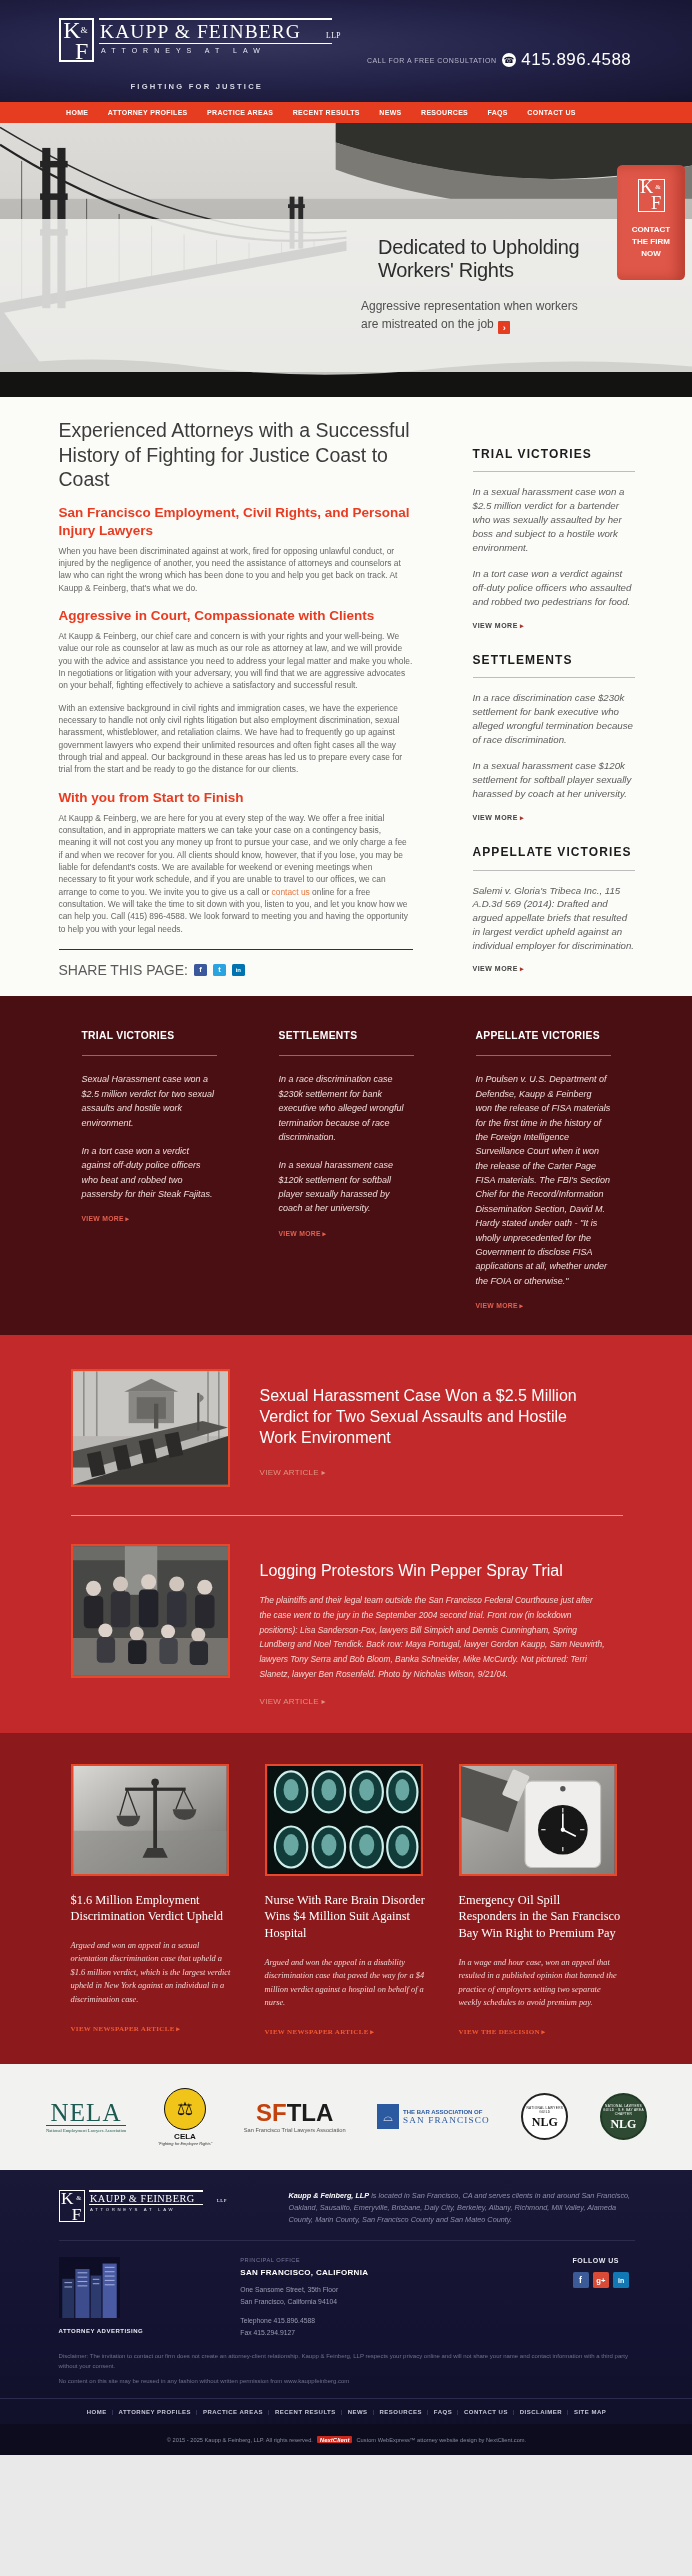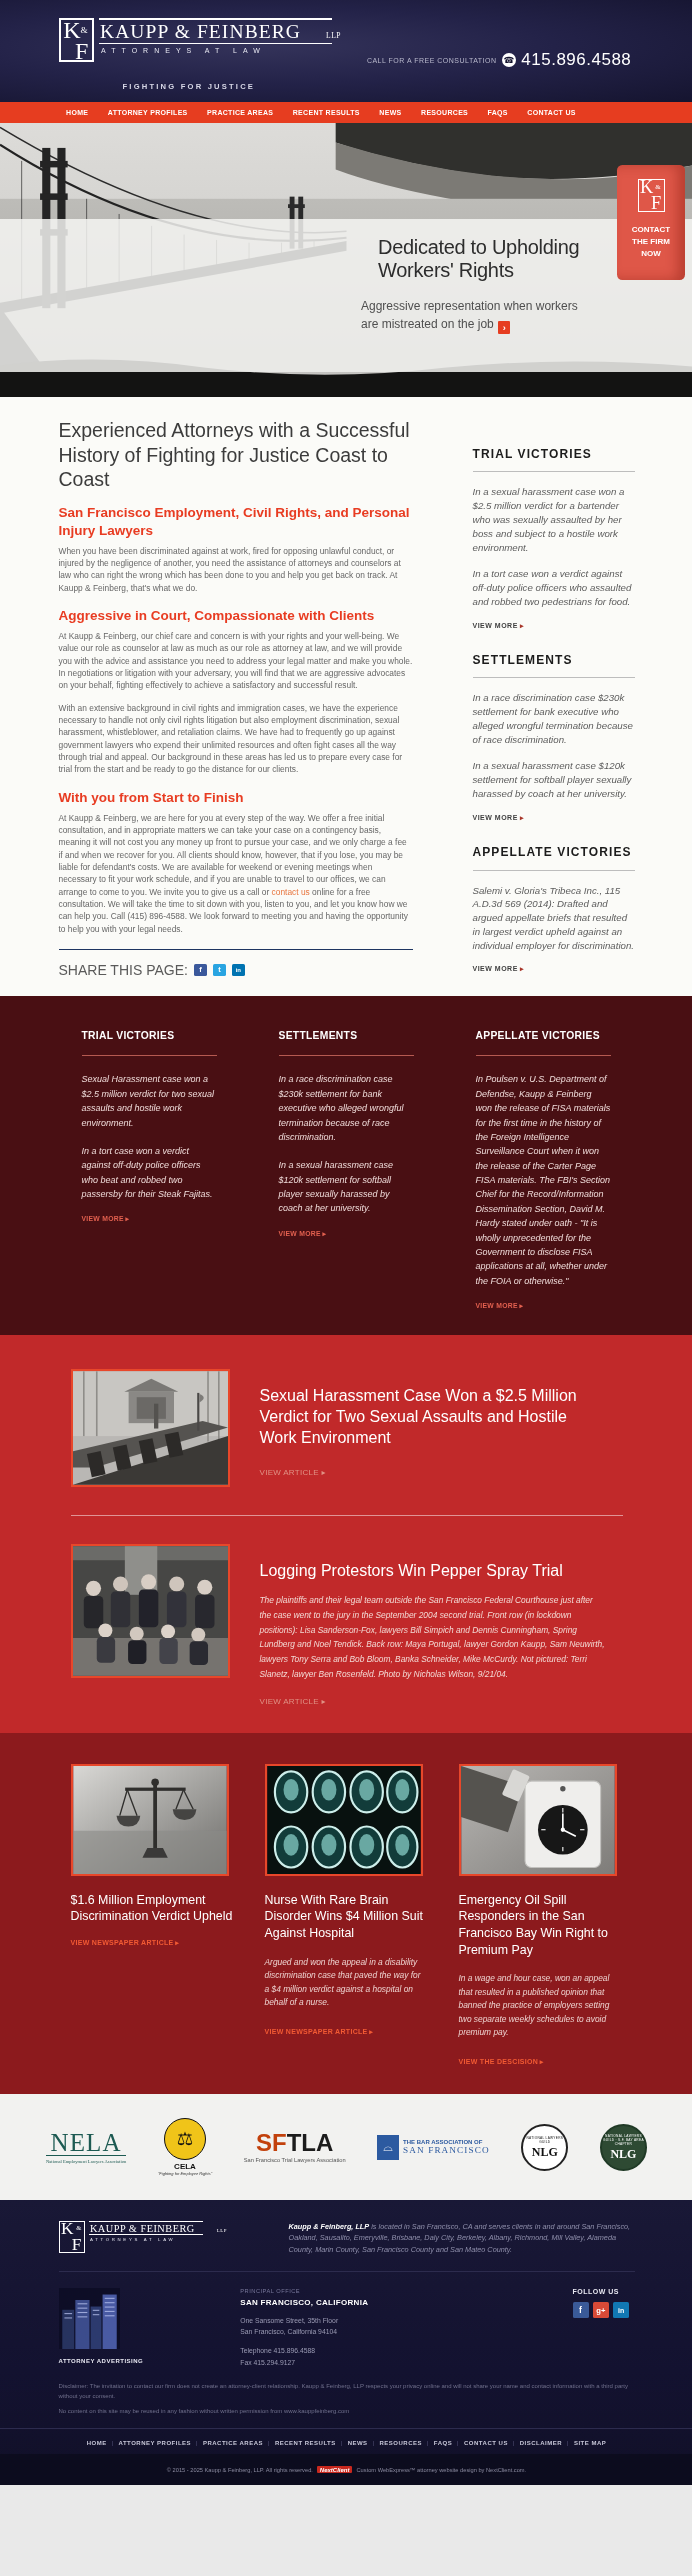--- a/index.html
+++ b/index.html
@@ -11,21 +11,21 @@
   .logo-block{position:absolute;left:0;top:18.4px;display:flex;align-items:flex-start;}
   .monogram{width:31px;height:40px;border:2.2px solid #fff;position:relative;color:#fff;font-family:"Liberation Serif",serif;}
   .monogram .m-k{position:absolute;left:2.7px;top:-3.2px;font-size:24px;}
   .monogram .m-amp{position:absolute;right:3.8px;top:4.3px;font-size:9.2px;}
   .monogram .m-f{position:absolute;right:3.2px;bottom:-4.3px;font-size:24px;}
   .wordmark{margin-left:5.4px;color:#fff;}
   .wm-rule{height:1.6px;background:#fff;width:233px;}
   .wm-name{font-family:"Liberation Serif",serif;font-size:19.5px;letter-spacing:1.1px;line-height:1.1;padding:1.1px 0 0 1.1px;white-space:nowrap;}
   .wm-llp{font-size:7.6px;letter-spacing:0.5px;margin-left:19px;}
   .wm-sub{font-size:7px;letter-spacing:6px;color:#e8e8f2;padding:2.7px 0 3.2px 2.2px;}
-  .tagline{position:absolute;left:64px;top:82px;color:#d7d7e6;font-size:7.6px;font-weight:bold;letter-spacing:2.2px;}
+  .tagline{position:absolute;left:72px;top:82px;color:#d7d7e6;font-size:7.6px;font-weight:bold;letter-spacing:2.2px;}
   .call-block{position:absolute;right:3.2px;top:50px;display:flex;align-items:center;gap:5.4px;}
   .call-label{color:#b9b9cd;font-size:7px;letter-spacing:0.5px;}
   .phone-badge{width:14px;height:14px;border-radius:50%;background:#fff;color:#15142f;display:flex;align-items:center;justify-content:center;font-size:8.7px;}
   .phone-number{color:#fff;font-size:17px;letter-spacing:0.5px;}
 
   
   .navbar{height:20.6px;background:#e63d20;}
   .navbar .wrap{display:flex;align-items:center;height:100%;gap:19.5px;padding-left:7.6px;box-sizing:border-box;}
   .nav-item{color:#fff;font-size:7px;font-weight:bold;letter-spacing:0.3px;cursor:pointer;white-space:nowrap;}
 
@@ -82,21 +82,21 @@
   .articles .band-wrap{width:552px;margin:0 auto;}
   .article-row{display:flex;gap:30px;align-items:flex-start;}
   .art-img{border:2.2px solid #e8472a;flex:0 0 auto;line-height:0;}
   .art-body{padding-top:16px;}
   .art-title{color:#fff;font-size:16px;font-weight:400;line-height:1.32;margin:0 0 19.5px;max-width:335px;}
   .art-caption{color:#f3d9d4;font-size:8.4px;font-style:italic;line-height:1.75;margin:-8.7px 0 15px;max-width:346px;}
   .view-article{color:#e09184;font-size:8px;letter-spacing:0.3px;cursor:pointer;}
   .art-hr{border:none;border-top:0.5px solid rgba(255,255,255,.5);margin:28px 0;}
 
   
-  .cases{background:#8c1a1d;padding:31px 0 28px;}
+  .cases{background:#8c1a1d;padding:31px 0 28px;font-family:Liberation Serif, serif;}
   .cases .band-wrap{width:552px;margin:0 auto;display:flex;gap:32px;}
   .case-card{width:162px;}
   .case-img{border:2.2px solid #e8472a;line-height:0;display:inline-block;}
   .case-title{color:#fff;font-size:12.4px;font-weight:400;line-height:1.35;margin:16px 0 14px;}
   .case-text{color:#eed3d0;font-size:8.4px;font-style:italic;line-height:1.6;margin:0 0 18.4px;}
   .case-link{color:#f25a33;font-size:7px;font-weight:bold;letter-spacing:0.3px;cursor:pointer;}
   .case-link .vm-arrow{margin-left:1.6px;}
 
   
   .assoc{background:#f2f2f0;height:106px;display:flex;align-items:center;}
@@ -443,20 +443,21 @@
             <line x1="100" y1="44" x2="86" y2="92" stroke="#2f2e2c" stroke-width="2.5"></line>
             <line x1="100" y1="44" x2="118" y2="92" stroke="#2f2e2c" stroke-width="2.5"></line>
             <path d="M80,92 L124,92 Q122,112 102,112 Q82,112 80,92 Z" fill="#454442"></path>
             <line x1="204" y1="44" x2="190" y2="80" stroke="#2f2e2c" stroke-width="2.5"></line>
             <line x1="204" y1="44" x2="222" y2="80" stroke="#2f2e2c" stroke-width="2.5"></line>
             <path d="M184,80 L228,80 Q226,100 206,100 Q186,100 184,80 Z" fill="#454442"></path>
             <circle cx="151.5" cy="30" r="7" fill="#2f2e2c"></circle>
           </svg>
         </span>
         <div class="case-title">$1.6 Million Employment Discrimination Verdict Upheld</div>
+        <p class="case-text">Argued and won an appeal in a sexual orientation discrimination case that upheld a $1.6 million verdict, which is the largest verdict upheld in New York against an individual in a discrimination case.</p>
         <div class="case-link"><span>VIEW NEWSPAPER ARTICLE</span><span class="vm-arrow">▸</span></div>
       </div>
 
       <div class="case-card">
         <span class="case-img">
           <svg width="154" height="108" viewBox="0 0 284 200">
             <rect width="284" height="200" fill="#08110f"></rect>
             <g>
               <ellipse cx="44" cy="48" rx="30" ry="38" fill="#123c3a" stroke="#cdeeea" stroke-width="4"></ellipse>
               <ellipse cx="114" cy="48" rx="30" ry="38" fill="#123c3a" stroke="#cdeeea" stroke-width="4"></ellipse>

